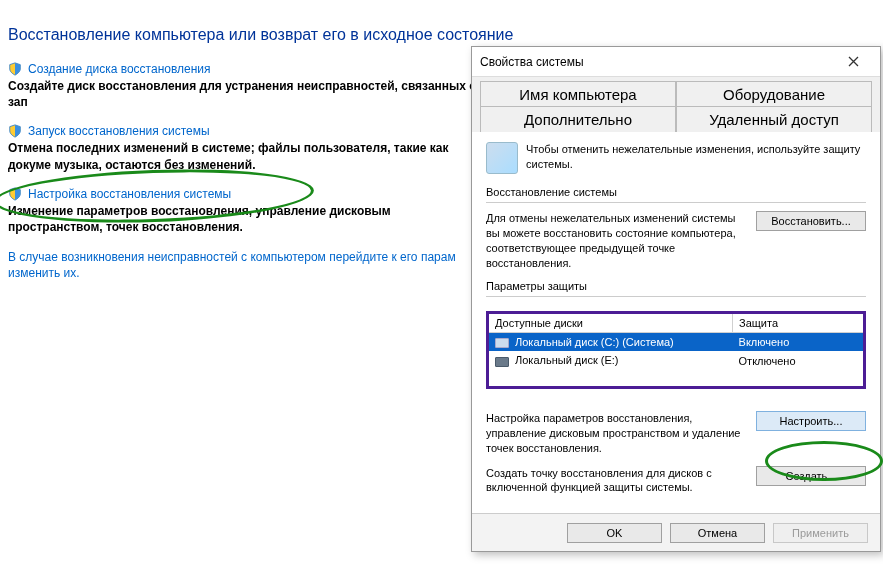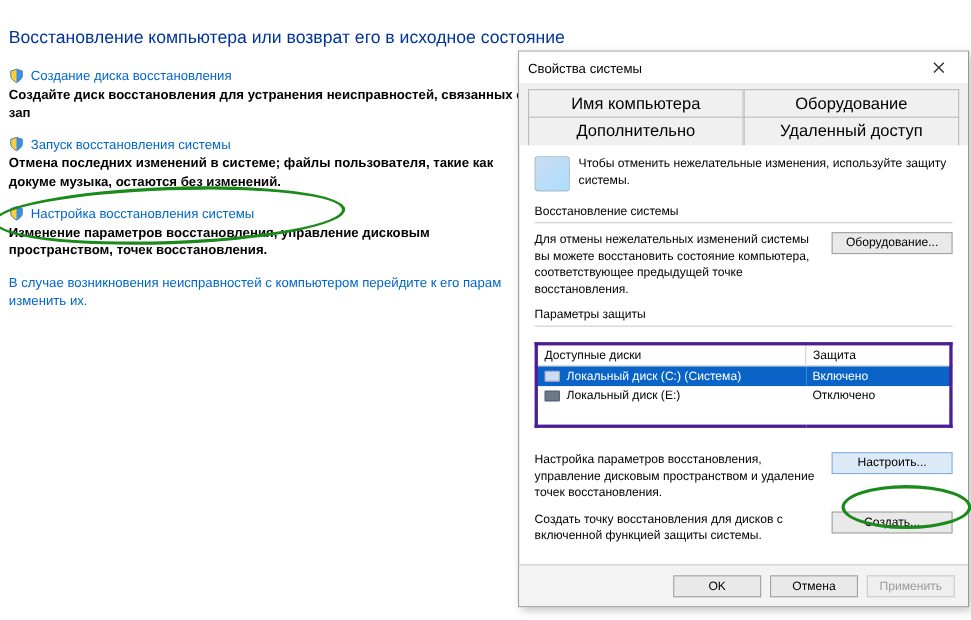--- a/index.html
+++ b/index.html
@@ -137,21 +137,21 @@
   tr.selected .disk-icon { background: #cde; border-color: #aac; }
 
   .dlg-footer {
     position: absolute; left: 0; right: 0; bottom: 0;
     height: 38px;
     border-top: 1px solid #ccc;
     background: #f3f3f3;
     display: flex; align-items: center; justify-content: flex-end;
     gap: 8px; padding: 0 12px;
   }
-  .dlg-footer .btn { width: 80px; }
+  .dlg-footer .btn { width: 95px; }
 
   .shield svg { width: 14px; height: 14px; display: block; }
 </style>
 </head>
 <body>
 
 <div class="cp">
   <div class="cp-title">Восстановление компьютера или возврат его в исходное состояние</div>
 
   <div class="link-row">
@@ -217,21 +217,21 @@
   <div class="dlg-body">
     <div class="banner">
       <div class="banner-icon"></div>
       <div style="line-height:1.35">Чтобы отменить нежелательные изменения, используйте защиту системы.</div>
     </div>
 
     <div class="group-label">Восстановление системы</div>
     <div class="hr"></div>
     <div class="row-split">
       <div class="txt">Для отмены нежелательных изменений системы вы можете восстановить состояние компьютера, соответствующее предыдущей точке восстановления.</div>
-      <div class="btn">Оборудование...</div>
+      <div class="btn">Восстановить...</div>
     </div>
 
     <div class="group-label">Параметры защиты</div>
     <div class="hr"></div>
 
     <table class="disks">
       <tbody>
           <tr>
         <th>Доступные диски</th>
         <th style="width:35%">Защита</th>

